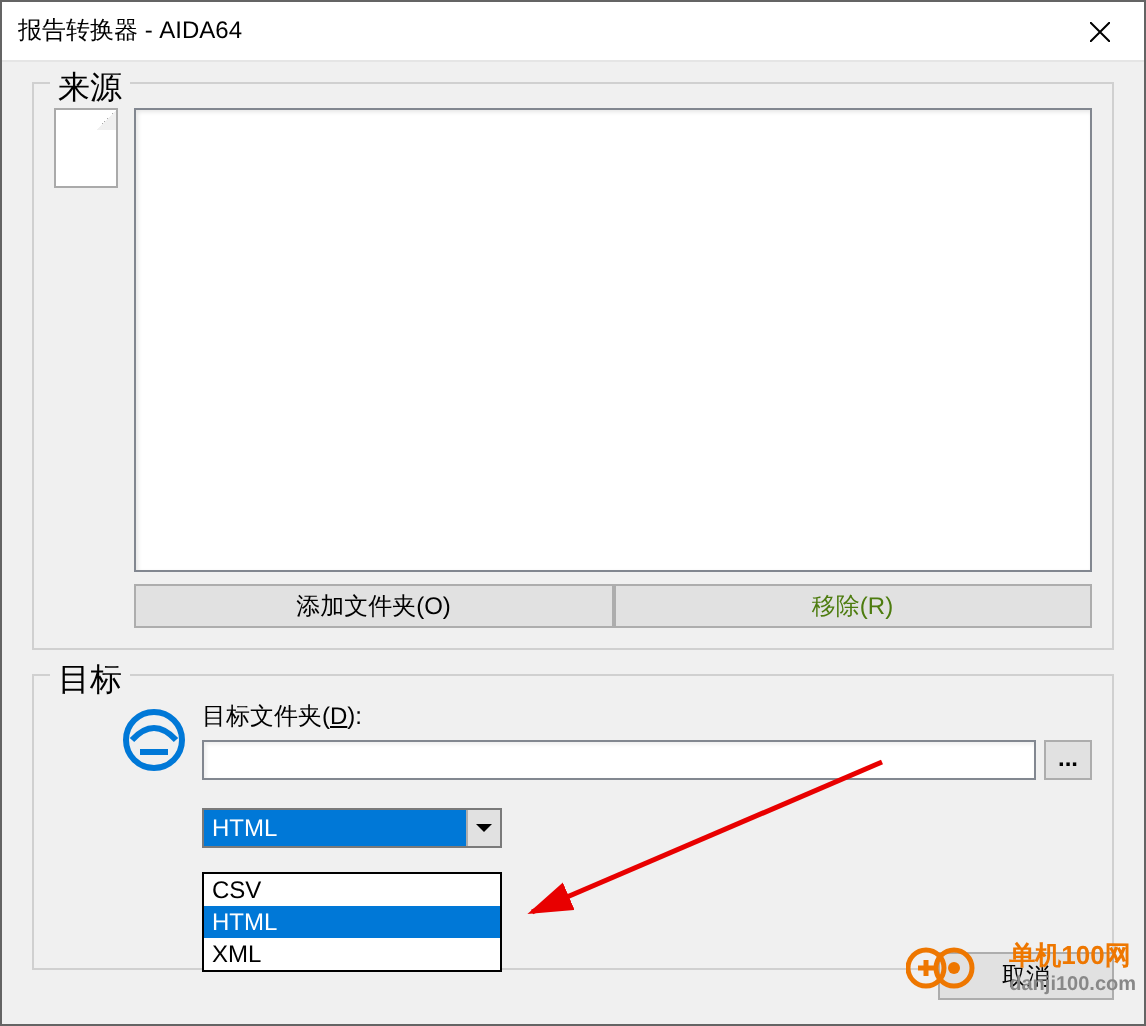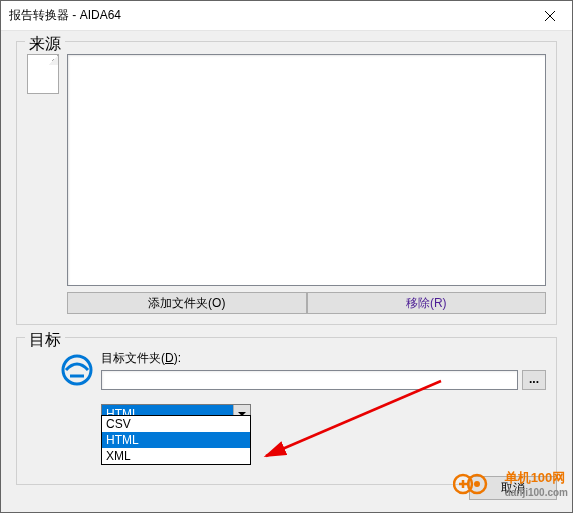--- a/index.html
+++ b/index.html
@@ -10,36 +10,36 @@
 .close-btn { width: 45px; height: 29px; display: flex; align-items: center; justify-content: center; cursor: pointer; margin-right: -8px; }
 .content { padding: 10px 15px; }
 .group { border: 1px solid #d0d0d0; padding: 12px 10px 10px 10px; position: relative; margin-bottom: 12px; }
 .group-label { position: absolute; top: -8px; left: 8px; background: #f0f0f0; padding: 0 4px; font-size: 16px; }
 .src-row { display: flex; gap: 8px; }
 .doc-icon { width: 32px; height: 40px; border: 1px solid #aaa; background: #fff; position: relative; flex-shrink: 0; }
 .doc-icon::before { content: ""; position: absolute; top: 0; right: 0; width: 10px; height: 10px; background: linear-gradient(135deg, transparent 50%, #aaa 50%, #aaa 52%, #f0f0f0 52%); }
 .listbox { flex: 1; height: 232px; background: #fff; border: 1px solid #828790; box-shadow: inset 1px 1px 2px rgba(0,0,0,0.1); }
 .btn-row { display: flex; margin-top: 6px; margin-left: 40px; }
 .btn { flex: 1; height: 22px; border: 1px solid #adadad; background: #e1e1e1; text-align: center; line-height: 20px; cursor: pointer; }
-.btn.disabled { color: #4c1d95; }
+.btn.disabled { color: #4d7c0f; }
 .dest-row { display: flex; align-items: center; gap: 8px; margin-bottom: 6px; }
 .e-icon { width: 32px; height: 32px; position: relative; flex-shrink: 0; }
 .e-icon svg { width: 32px; height: 32px; }
 .dest-fields { flex: 1; }
 .lbl { font-size: 12px; margin-bottom: 3px; display: block; }
 .lbl .ul { text-decoration: underline; }
 .path-row { display: flex; gap: 4px; }
 .text-input { flex: 1; height: 20px; border: 1px solid #828790; background: #fff; padding: 0 4px; box-shadow: inset 1px 1px 2px rgba(0,0,0,0.08); }
 .browse-btn { width: 24px; height: 20px; border: 1px solid #adadad; background: #e1e1e1; text-align: center; line-height: 16px; cursor: pointer; font-weight: bold; }
 .type-row { display: flex; align-items: flex-start; gap: 8px; margin-top: 14px; margin-left: 40px; }
 .combo-wrap { position: relative; }
 .combo { width: 150px; height: 20px; border: 1px solid #7a7a7a; background: #fff; display: flex; align-items: center; }
 .combo-sel { flex: 1; padding: 0 4px; background: #0078d7; color: #fff; height: 100%; line-height: 18px; }
 .combo-arrow { width: 17px; height: 100%; border-left: 1px solid #adadad; background: #e1e1e1; display: flex; align-items: center; justify-content: center; }
-.dropdown { position: absolute; top: 11px; left: 0; width: 150px; border: 1px solid #000; background: #fff; z-index: 10; }
+.dropdown { position: absolute; top: 32px; left: 0; width: 150px; border: 1px solid #000; background: #fff; z-index: 10; }
 .dd-item { padding: 1px 4px; height: 16px; line-height: 14px; }
 .dd-item.sel { background: #0078d7; color: #fff; }
 .bottom-row { position: absolute; bottom: 12px; right: 15px; display: flex; gap: 6px; align-items: center; }
 .bottom-btn { width: 88px; height: 24px; border: 1px solid #adadad; background: #e1e1e1; text-align: center; line-height: 22px; cursor: pointer; }
 .watermark { position: absolute; right: 4px; bottom: 14px; display: flex; align-items: center; gap: 16px; z-index: 5; pointer-events: none; }
 .wm-text { font-size: 13px; font-weight: bold; }
 .wm-top { color: #ee7700; }
 .wm-bot { color: #888; font-size: 10px; }
 .arrow-overlay { position: absolute; pointer-events: none; z-index: 20; }
 </style>

